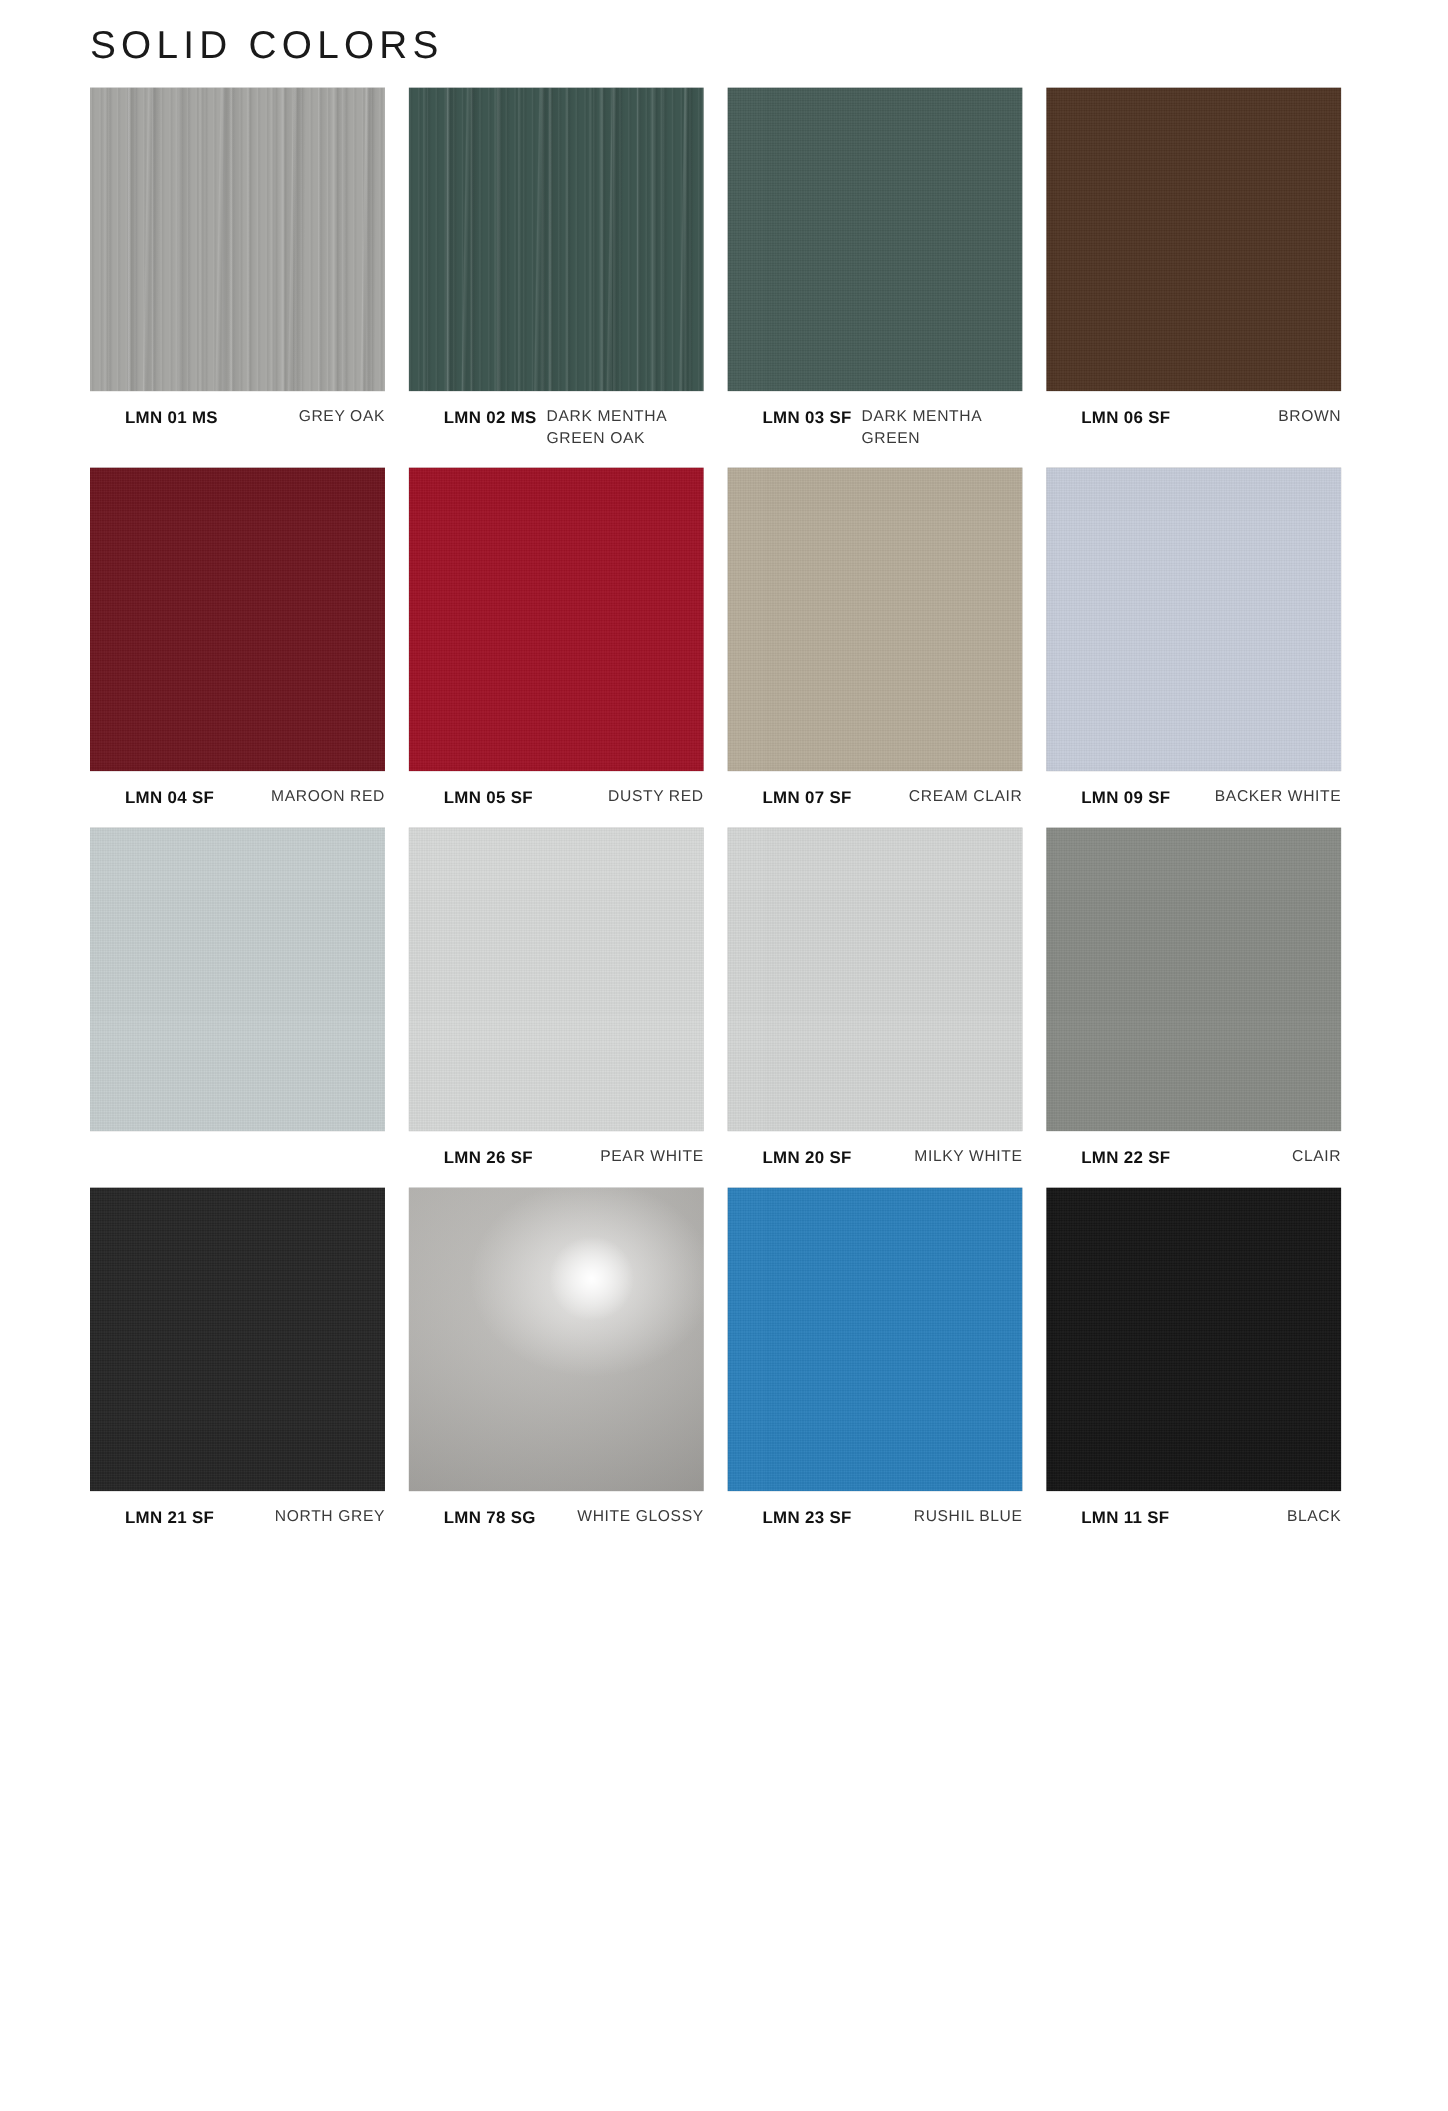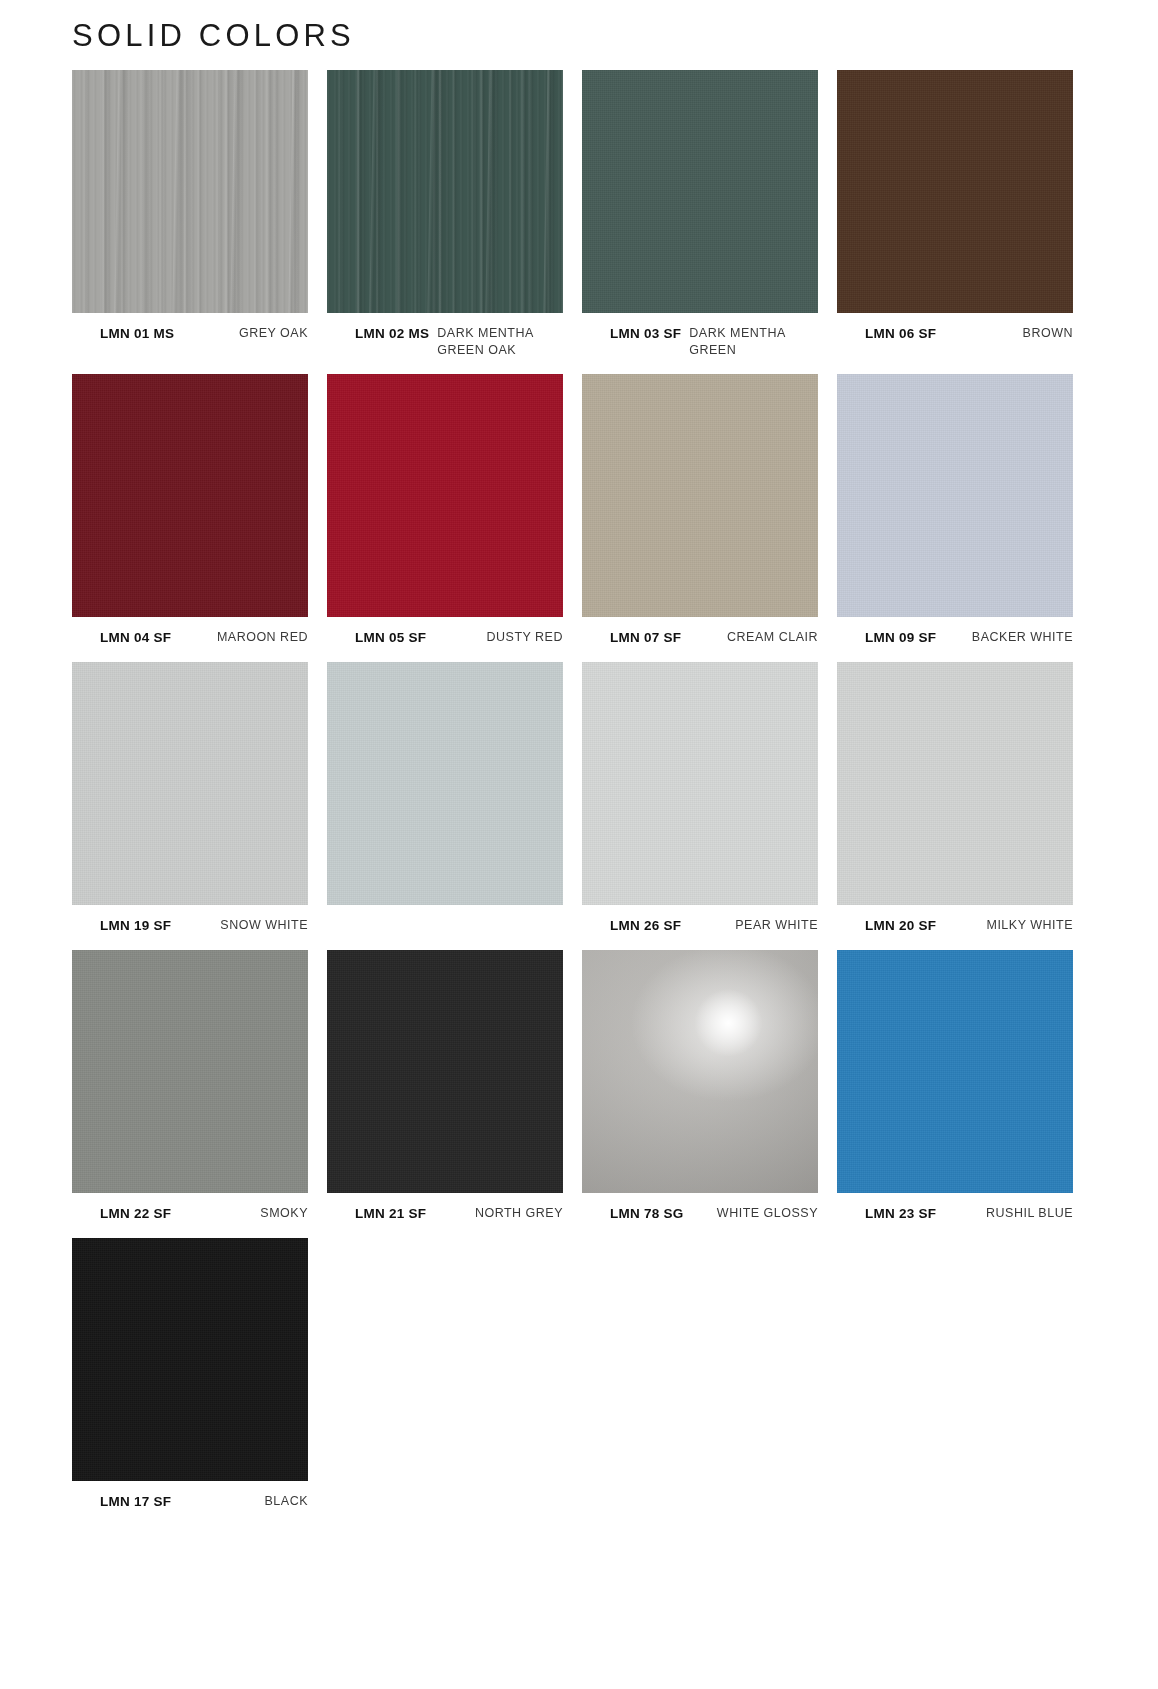--- a/index.html
+++ b/index.html
@@ -259,29 +259,20 @@
         <div class="swatch tex-matte">
           <div class="base" style="background: rgb(197, 203, 216);"></div>
         </div>
         <div class="labels">
           <div class="code">LMN 09 SF</div>
           <div class="name">BACKER WHITE</div>
         </div>
       </div>
       <div class="cell">
         <div class="swatch tex-matte">
-          <div class="base" style="background: rgb(203, 205, 204);"></div>
-        </div>
-        <div class="labels">
-          <div class="code">LMN 19 SF</div>
-          <div class="name">SNOW WHITE</div>
-        </div>
-      </div>
-      <div class="cell">
-        <div class="swatch tex-matte">
           <div class="base" style="background: rgb(197, 205, 206);"></div>
         </div>
       </div>
       <div class="cell">
         <div class="swatch tex-matte">
           <div class="base" style="background: rgb(213, 215, 214);"></div>
         </div>
         <div class="labels">
           <div class="code">LMN 26 SF</div>
           <div class="name">PEAR WHITE</div>
@@ -295,21 +286,21 @@
           <div class="code">LMN 20 SF</div>
           <div class="name">MILKY WHITE</div>
         </div>
       </div>
       <div class="cell">
         <div class="swatch tex-matte">
           <div class="base" style="background: rgb(135, 138, 133);"></div>
         </div>
         <div class="labels">
           <div class="code">LMN 22 SF</div>
-          <div class="name">SMOKY</div>
+          <div class="name">CLAIR</div>
         </div>
       </div>
       <div class="cell">
         <div class="swatch tex-matte">
           <div class="base" style="background: rgb(38, 38, 38);"></div>
         </div>
         <div class="labels">
           <div class="code">LMN 21 SF</div>
           <div class="name">NORTH GREY</div>
         </div>
@@ -330,19 +321,19 @@
         <div class="labels">
           <div class="code">LMN 23 SF</div>
           <div class="name">RUSHIL BLUE</div>
         </div>
       </div>
       <div class="cell">
         <div class="swatch tex-matte">
           <div class="base" style="background: rgb(21, 21, 21);"></div>
         </div>
         <div class="labels">
-          <div class="code">LMN 17 SF</div>
+          <div class="code">LMN 11 SF</div>
           <div class="name">BLACK</div>
         </div>
       </div>
     </div>
 
 </div>
 
 </body></html>

